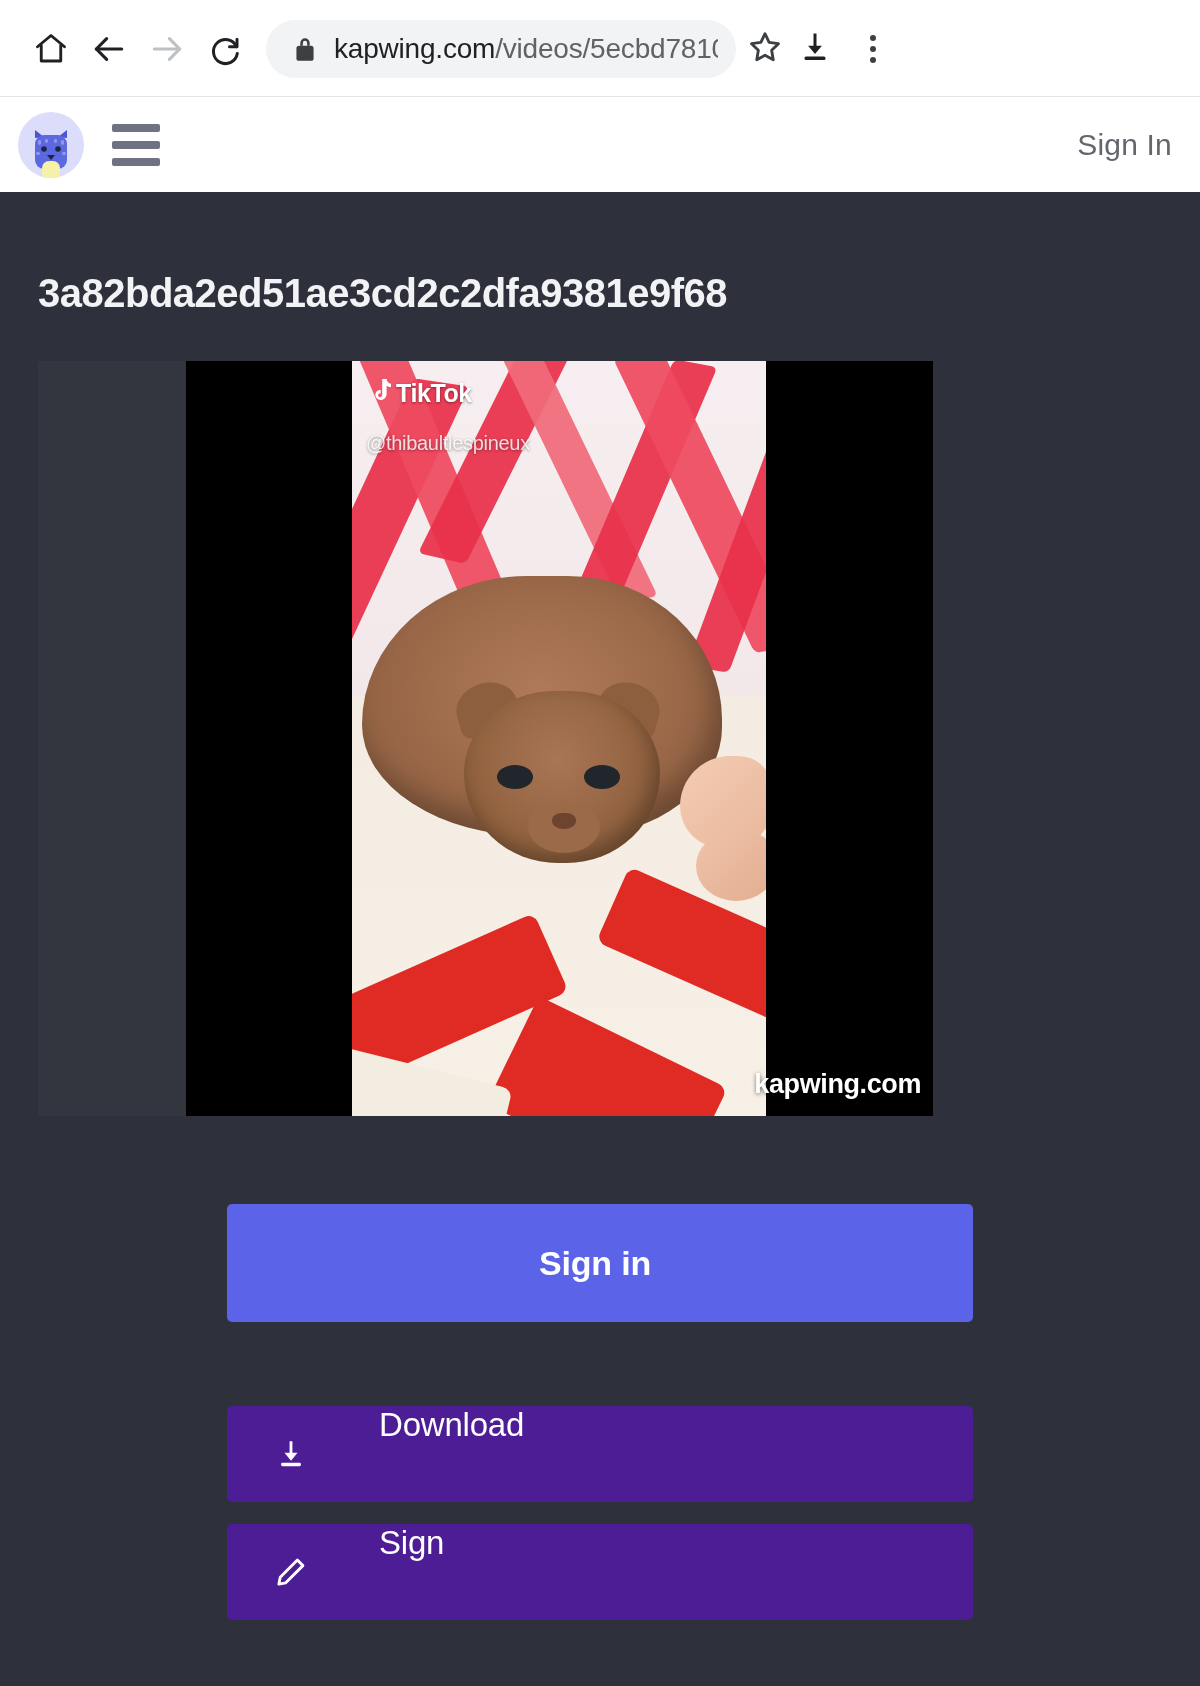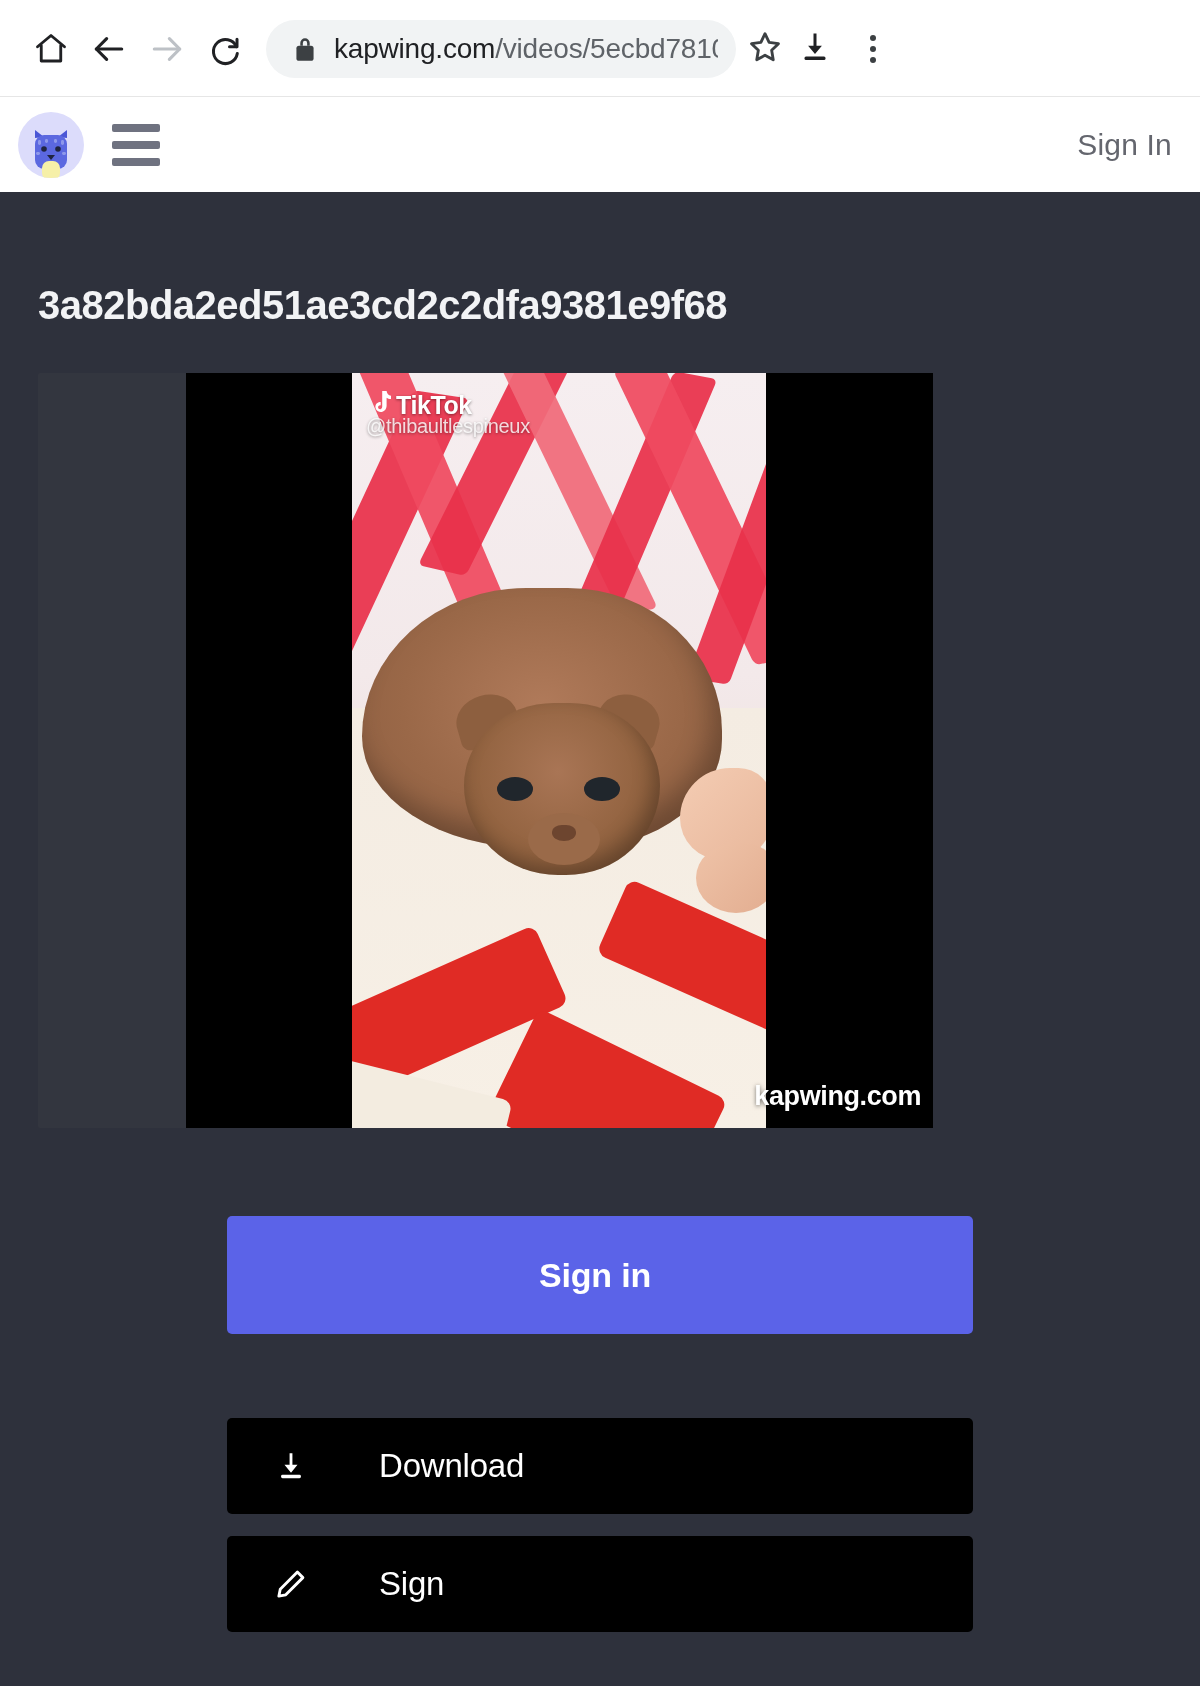--- a/index.html
+++ b/index.html
@@ -88,21 +88,21 @@
     margin-left: auto;
     font-size: 30px;
     color: #64666e;
     letter-spacing: 0.2px;
   }
 
   
   .page {
     background: #2e313c;
     height: calc(1686px - 97px - 95px);
-    padding: 16px 38px;
+    padding: 4px 38px;
     position: relative;
   }
   .page-title {
     color: #f2f3f5;
     font-size: 40px;
     font-weight: 700;
     letter-spacing: -0.5px;
     padding-top: 75px;
   }
 
@@ -201,21 +201,21 @@
     position: absolute;
     left: 18px; top: 18px;
     display: flex; align-items: flex-start; gap: 4px;
     text-shadow: 0 1px 3px rgba(0,0,0,.45);
   }
   .tiktok-wm .tt-label {
     color: #fff; font-size: 25px; font-weight: 700; letter-spacing: -0.4px;
   }
   .tiktok-user {
     position: absolute;
-    left: 14px; top: 42px;
+    left: 14px; top: 71px;
     color: rgba(255,255,255,.82);
     font-size: 20px;
     letter-spacing: -0.3px;
     text-shadow: 0 1px 3px rgba(0,0,0,.4);
   }
   .kapwing-wm {
     position: absolute;
     right: 12px; bottom: 16px;
     color: #ffffff;
     font-size: 27px;
@@ -241,27 +241,27 @@
     color: #ffffff;
     font-size: 34px;
     font-family: "Liberation Sans", sans-serif;
     display: flex; align-items: center; justify-content: center;
     cursor: pointer;
     letter-spacing: -0.2px;
   }
   .btn-primary b { font-weight: 700; margin-right: 10px; }
   .btn-secondary {
     height: 96px;
-    background: #000000;
+    background: #4c1d95;
     border: none;
     border-radius: 5px;
     color: #ffffff;
     font-size: 33px;
     font-family: "Liberation Sans", sans-serif;
-    display: flex; align-items: center;
+    display: flex; 
     padding-left: 38px;
     margin-top: 22px;
     cursor: pointer;
     letter-spacing: -0.2px;
   }
   .btn-secondary .ic {
     width: 52px; display:flex; align-items:center; justify-content:center;
     margin-right: 62px;
     flex: none;
   }

